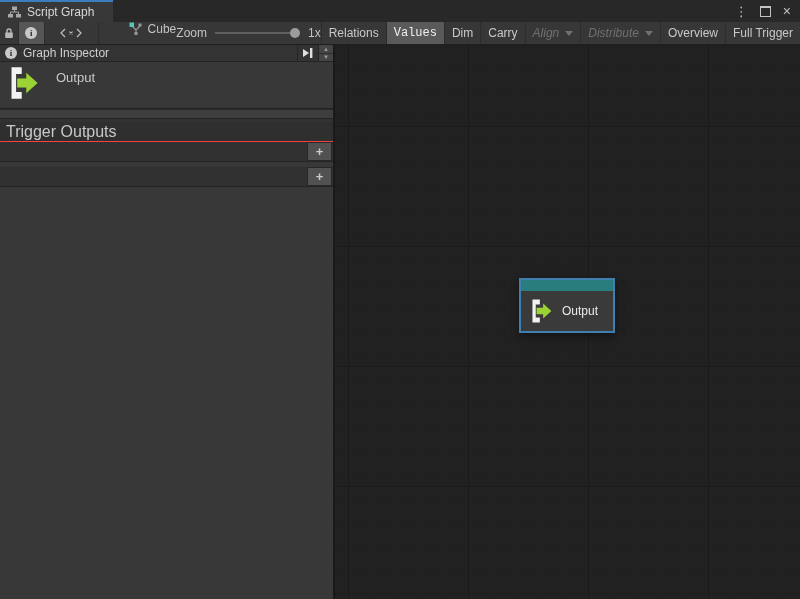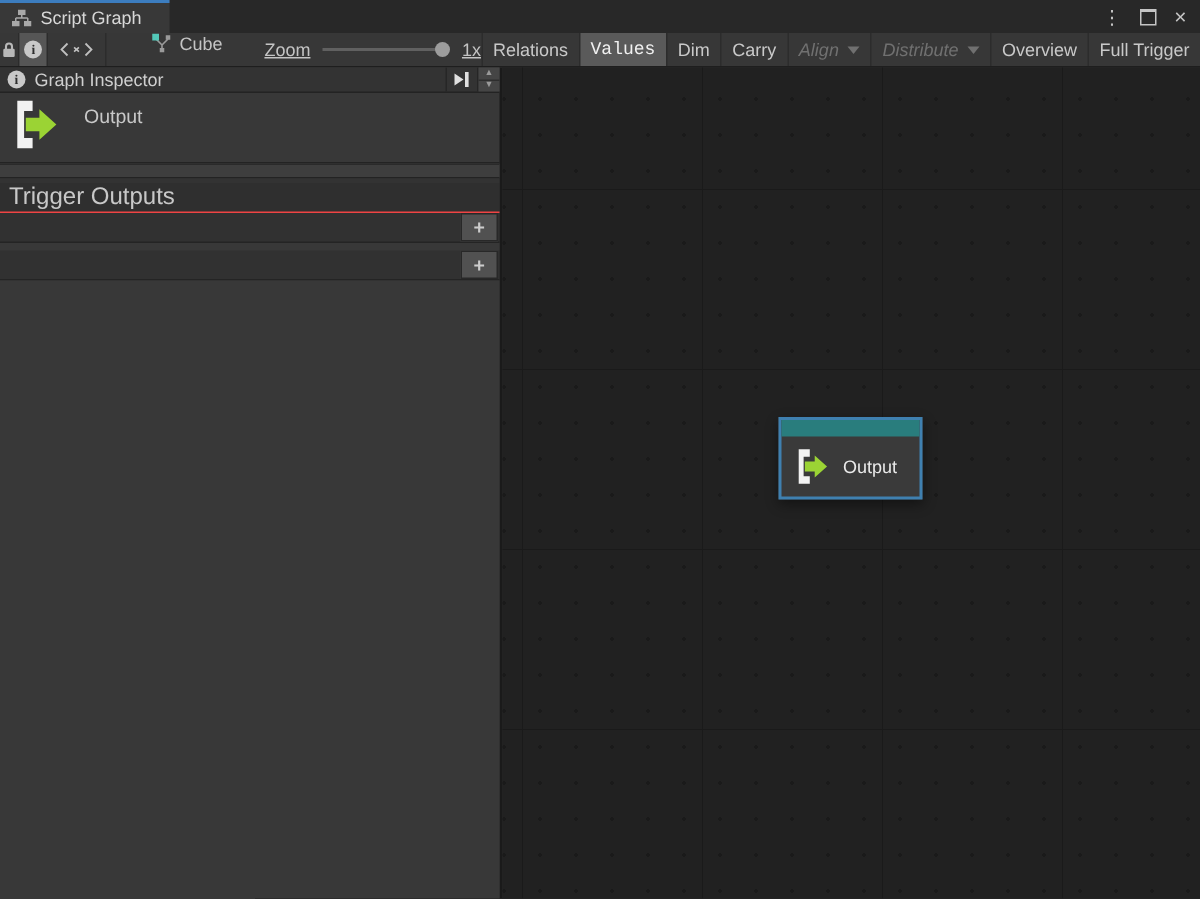--- a/index.html
+++ b/index.html
@@ -33,21 +33,21 @@
   .tb-btn{display:flex;align-items:center;justify-content:center;box-sizing:border-box;}
   .tb-lock{width:20px;border-right:1px solid #2C2C2C;}
   .tb-info{width:28px;background:#565656;border-right:1px solid #2C2C2C;}
   .info-glyph{
     width:12px;height:12px;border-radius:50%;background:#C9C9C9;color:#2E2E2E;
     font-size:9px;font-weight:bold;display:flex;align-items:center;justify-content:center;
     font-family:"Liberation Serif", serif;
   }
   .tb-code{width:58px;border-right:1px solid #2C2C2C;}
   .tb-graphitem{display:flex;gap:6px;margin-left:30px;}
-  .tb-zoom{display:flex;align-items:center;margin-left:28px;text-decoration:underline;}
+  .tb-zoom{display:flex;align-items:center;}
   .zoom-label{margin-right:8px;}
   .slider-track{width:84px;height:2px;background:#606060;position:relative;}
   .slider-knob{position:absolute;right:-1px;top:-4px;width:10px;height:10px;border-radius:50%;background:#9C9C9C;}
   .zoom-value{margin-left:9px;}
   .tb-right{margin-left:auto;display:flex;align-items:stretch;justify-content:space-between;}
   .tb-tbtn{
     display:flex;align-items:center;padding:0 7px;border-left:1px solid #2C2C2C;
     color:#C9C9C9;cursor:default;
   }
   .tb-tbtn.active{background:#5A5A5A;color:#F0F0F0;font-family:Liberation Mono, monospace;}

